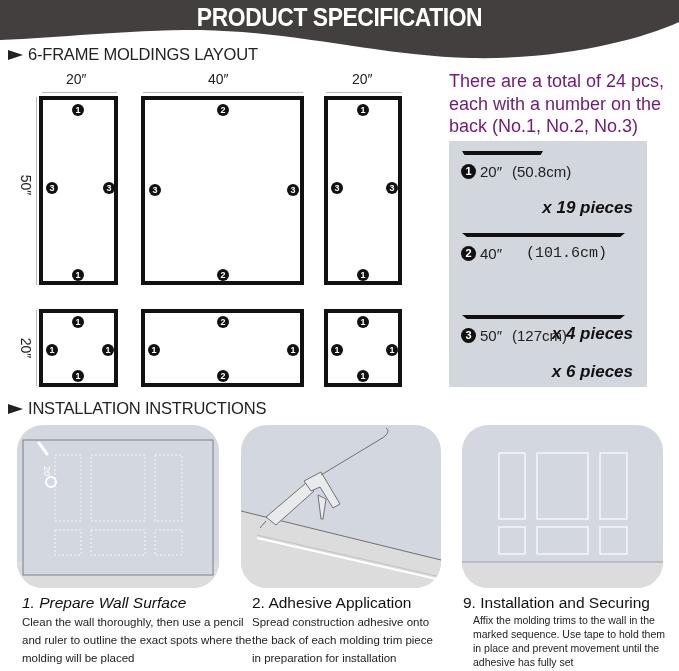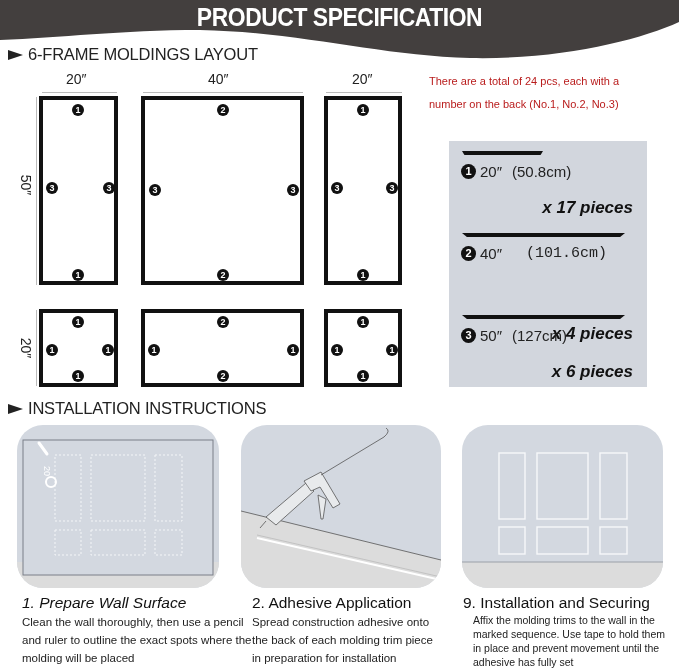--- a/index.html
+++ b/index.html
@@ -16,21 +16,21 @@
   .arrow { display: inline-block; width: 0; height: 0; border-top: 5px solid transparent; border-bottom: 5px solid transparent; border-left: 15px solid #222; margin-right: 3px; }
 
   .dim { position: absolute; font-size: 14px; color: #222; }
   .dim-line { position: absolute; background: #bbb; }
   .dim-v { position: absolute; font-size: 14px; color: #222; transform: rotate(90deg); transform-origin: center; }
 
   .frame { position: absolute; border: 4px solid #111; }
   .badge { position: absolute; width: 12px; height: 12px; border-radius: 50%; background: #111; color: #fff;
     font-size: 9px; font-weight: bold; line-height: 12px; text-align: center; }
 
-  .total-text { position: absolute; left: 429px; top: 70px; width: 230px; font-size: 11px; line-height: 22.5px; color: #b91c1c; }
+  .total-text { position: absolute; left: 449px; top: 70px; width: 230px; font-size: 18px; line-height: 22.5px; color: #701a75; }
 
   .spec-box { position: absolute; left: 449px; top: 141px; width: 198px; height: 246px; background: #d2d6dd; }
   .bar { position: absolute; height: 4px; background: #111; clip-path: polygon(0 0, 100% 0, 97% 100%, 3% 100%); }
   .spec-line { position: absolute; left: 12px; font-size: 15px; color: #222; display: flex; align-items: center; gap: 4px; }
   .spec-line .badge-lg { width: 15px; height: 15px; border-radius: 50%; background: #111; color: #fff; font-size: 11px; font-weight: bold; line-height: 15px; text-align: center; }
   .spec-qty { position: absolute; right: 14px; font-size: 17px; font-weight: bold; font-style: italic; color: #111; }
 
   .panel { position: absolute; top: 425px; height: 163px; background: #d3d8e0; border-radius: 26px; overflow: hidden; }
   .panel-floor { position: absolute; left: 0; right: 0; bottom: 0; height: 26px; background: #dcdcdc; }
 
@@ -104,21 +104,21 @@
 
 <div class="total-text">There are a total of 24 pcs, each with a number on the back (No.1, No.2, No.3)</div>
 
 <div class="spec-box">
   <div class="bar" style="left:13px; top:10px; width:81px;"></div>
   <div class="spec-line" style="top:22px;">
     <span class="badge-lg">1</span>
     <span>20″</span>
     <span style="margin-left:6px;">(50.8cm)</span>
   </div>
-  <div class="spec-qty" style="top:57px;">x 17 pieces</div>
+  <div class="spec-qty" style="top:57px;">x 19 pieces</div>
 
   <div class="bar" style="left:13px; top:92px; width:163px;"></div>
   <div class="spec-line" style="top:104px;">
     <span class="badge-lg">2</span>
     <span>40″</span>
     <span style="margin-left:20px;font-family:Liberation Mono, monospace;">(101.6cm)</span>
   </div>
   <div class="spec-qty" style="top:139px;margin-top:44px;">x 4 pieces</div>
 
   <div class="bar" style="left:13px; top:174px; width:163px;"></div>

